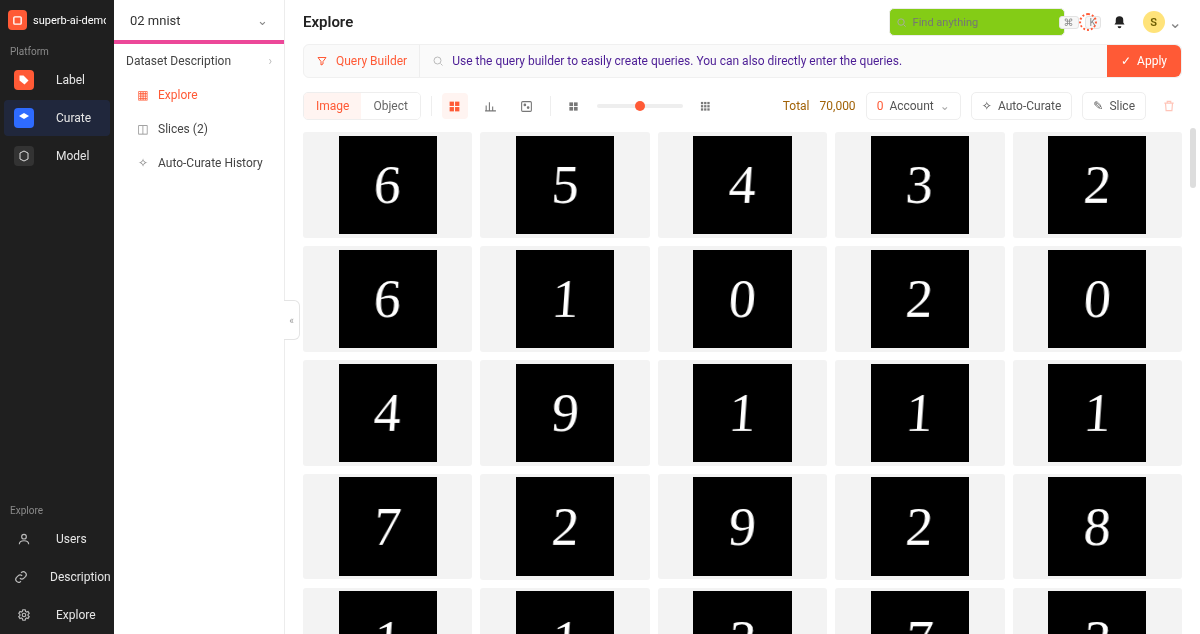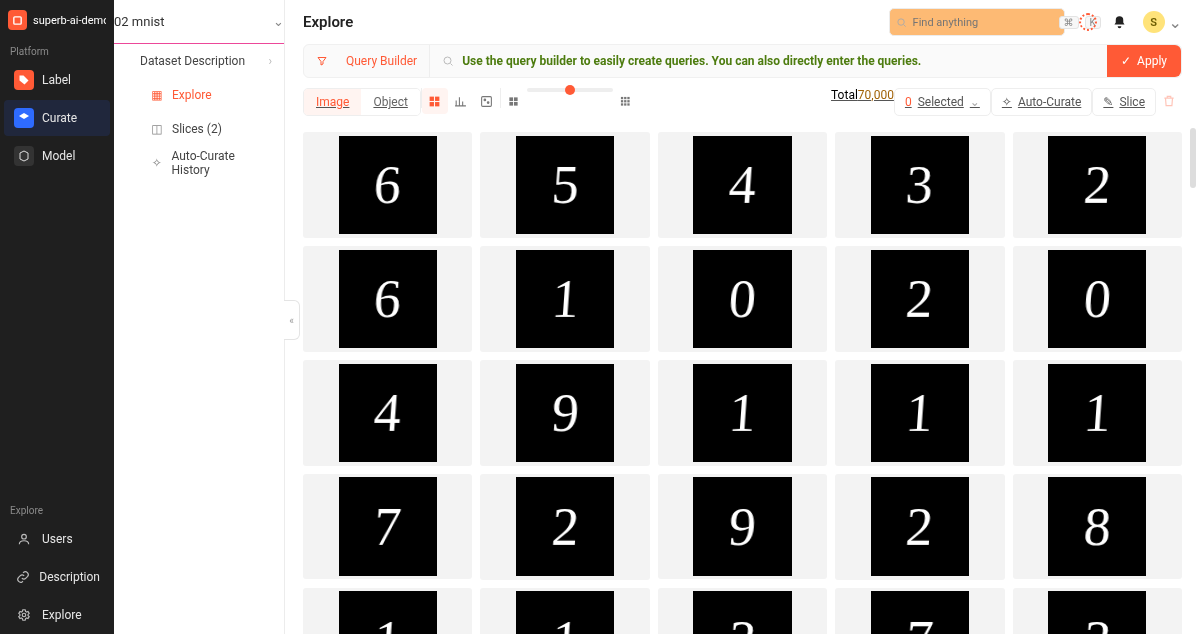--- a/index.html
+++ b/index.html
@@ -5,69 +5,69 @@
   * { box-sizing: border-box; margin: 0; padding: 0; font-family: -apple-system, BlinkMacSystemFont, "Segoe UI", Roboto, sans-serif; }
   body { width: 1200px; height: 634px; overflow: hidden; display: flex; background: #fff; }
 
   
   .nav { width: 114px; height: 100%; background: #1f1f1f; color: #e6e6e6; display: flex; flex-direction: column; font-size: 12px; }
   .nav-top { display: flex; align-items: center; gap: 6px; padding: 10px 8px; }
   .nav-logo { width: 20px; height: 20px; border-radius: 4px; background: #ff5a36; display:flex; align-items:center; justify-content:center; }
   .nav-logo svg { width: 11px; height: 11px; }
   .nav-brand { font-size: 11px; color: #fff; white-space: nowrap; overflow: hidden; }
   .nav-section-label { padding: 6px 10px 4px; font-size: 10px; color: #8a8a8a; }
-  .nav-item { display: flex; align-items: center; gap: 8px; padding: 8px 10px; cursor: pointer; border-radius: 4px; margin: 1px 4px; }
+  .nav-item { display: flex; align-items: center; gap: 22px; padding: 8px 10px; cursor: pointer; border-radius: 4px; margin: 1px 4px; }
   .nav-item.active { background: #2e64ff22; text-align: right; }
   .nav-ico { width: 20px; height: 20px; border-radius: 4px; display:flex; align-items:center; justify-content:center; font-size: 12px; }
   .ico-label { background:#ff5a36; color:#fff; } .ico-curate { background:#2e6bff; color:#fff; } .ico-model { background:#333; color:#ddd; }
   .ico-plain { color:#bbb; }
   .nav-item-label { font-size: 12px; }
   .nav-spacer { flex: 1; }
 
   
   .subnav { width: 171px; height: 100%; border-right: 1px solid #ececec; }
-  .ds-select { height: 44px; display:flex; align-items:center; justify-content:space-between; padding: 0 0; border-bottom: 1px solid #ec4899; cursor:pointer; font-size: 13px; color:#333; }
+  .ds-select { height: 44px; display:flex; align-items:center; justify-content:space-between; padding: 0 16px; border-bottom: 4px solid #ec4899; cursor:pointer; font-size: 13px; color:#333; }
   .ds-select .chev { color:#888; }
-  .sub-item { height: 34px; display:flex; align-items:center; justify-content:space-between; padding: 0 12px; font-size: 12px; color:#444; cursor:pointer;margin-left:14px; }
+  .sub-item { height: 34px; display:flex; align-items:center; justify-content:space-between; padding: 0 12px; font-size: 12px; color:#444; cursor:pointer; }
   .sub-item.indent { padding-left: 22px; gap:8px; justify-content:flex-start; }
   .sub-item.active { color:#ff5a36; }
   .sub-ico { width:14px; display:inline-flex; justify-content:center; color:#888; }
   .sub-item.active .sub-ico { color:#ff5a36; }
 
   
   .main { flex:1; height:100%; display:flex; flex-direction:column; position:relative; }
   .collapse-handle { position:absolute; left:-1px; top:300px; width:16px; height:40px; border:1px solid #e4e4e4; border-left:none; border-radius:0 6px 6px 0; background:#fff; display:flex; align-items:center; justify-content:center; color:#999; font-size:10px; cursor:pointer; }
 
   .topbar { height:44px; display:flex; align-items:center; padding: 0 18px; gap:14px; }
   .page-title { font-size:15px; font-weight:600; color:#222; }
   .topbar-spacer { flex:1; }
-  .search { width:176px; height:28px; border:1px solid #ececec; border-radius:5px; display:flex; align-items:center; padding:0 6px; gap:6px; color:#aaa; font-size:11px; background:#fdba74; }
+  .search { width:176px; height:28px; border:1px solid #ececec; border-radius:5px; display:flex; align-items:center; padding:0 6px; gap:6px; color:#aaa; font-size:11px; background:#84cc16; }
   .search input { border:none; outline:none; flex:1; font-size:11px; color:#555; background:transparent; }
   .kbd { border:1px solid #e3e3e3; border-radius:3px; padding:0 4px; font-size:10px; color:#888; background:#f7f7f7; }
   .spinner { width:18px; height:18px; border:2px dotted #ff5a36; border-radius:50%; }
   .bell { width:18px; height:18px; display:flex; align-items:center; justify-content:center; color:#222; }
   .avatar { width:22px; height:22px; border-radius:50%; background:#ffe37a; color:#6b5b00; font-size:11px; font-weight:600; display:flex; align-items:center; justify-content:center; }
   .avatar-wrap { display:flex; align-items:center; gap:4px; cursor:pointer; color:#888; }
 
   .query-row { margin: 0 18px 10px; height:34px; border:1px solid #f0f0f0; border-radius:6px; background:#fafafa; display:flex; align-items:center; }
-  .qb-btn { height:100%; padding:0 12px; display:flex; align-items:center; gap:18px; color:#ff5a36; font-size:12px; cursor:pointer; border-right:1px solid #eee; }
-  .q-search { flex:1; display:flex; align-items:center; gap:8px; padding:0 12px; color:#4d7c0f; font-size:12px;font-weight:bold; }
+  .qb-btn { height:100%; padding:0 12px; display:flex; align-items:center; gap:8px; color:#ff5a36; font-size:12px; cursor:pointer; border-right:1px solid #eee; }
+  .q-search { flex:1; display:flex; align-items:center; gap:8px; padding:0 12px; color:#4c1d95; font-size:12px; }
   .apply-btn { height:100%; padding:0 14px; background:#ff5a36; color:#fff; font-size:12px; display:flex; align-items:center; gap:6px; cursor:pointer; border-radius:0 6px 6px 0; }
 
-  .toolbar { height:36px; margin:0 18px 8px; display:flex; align-items:flex-start; font-size:12px; color:#555;text-decoration:underline; }
+  .toolbar { height:36px; margin:0 18px 8px; display:flex; align-items:center; gap:10px; font-size:12px; color:#555; }
   .seg { display:flex; border:1px solid #eee; border-radius:5px; overflow:hidden; }
   .seg-btn { padding:6px 12px; cursor:pointer; font-size:12px; color:#666; background:#fff; }
   .seg-btn.active { color:#ff5a36; background:#fff4f1; }
   .vsep { width:1px; height:20px; background:#eee; }
   .ico-btn { width:26px; height:26px; display:flex; align-items:center; justify-content:center; cursor:pointer; border-radius:4px; color:#777; }
   .ico-btn.active { color:#ff5a36; background:#fff4f1; }
   .slider { width:86px; height:4px; background:#eee; border-radius:2px; position:relative; }
   .slider-dot { position:absolute; top:-3px; width:10px; height:10px; border-radius:50%; background:#ff5a36; left:38px; cursor:grab; }
   .tool-spacer { flex:1; }
-  .muted { color:#000000; }
+  .muted { color:#a16207; }
   .pill { height:28px; border:1px solid #eee; border-radius:5px; padding:0 10px; display:flex; align-items:center; gap:6px; cursor:pointer; background:#fff; font-size:12px; }
   .pill .num { color:#ff5a36; }
   .trash-ico { color:#ff5a36; opacity:.35; }
 
   .grid-wrap { flex:1; overflow:auto; padding: 0 18px 18px; }
   .grid { display:grid; grid-template-columns: repeat(5, 1fr); gap:8px; }
   .cell { aspect-ratio: 16/10; background:#f3f3f3; border-radius:3px; display:flex; align-items:center; justify-content:center; overflow:hidden; cursor:pointer; }
   .mnist { width:58%; aspect-ratio:1/1; background:#000; display:flex; align-items:center; justify-content:center; }
   .mnist span { color:#fff; font-size:54px; font-family: "Comic Sans MS", "Segoe Script", cursive; line-height:1; filter: blur(0.6px); transform: skewX(-4deg); }
 
@@ -278,21 +278,21 @@
         </svg>
     </div>
 
     <div class="tool-spacer"></div>
 
     <span class="muted">Total</span>
     <span style="color:#a16207">70,000</span>
 
     <div class="pill">
       <span class="num">0</span>
-      <span>Selected</span>
+      <span>Account</span>
       <span style="color:#aaa">⌄</span>
     </div>
     <div class="pill">
       <span>✧</span>
       <span>Auto-Curate</span>
     </div>
     <div class="pill">
       <span>✎</span>
       <span>Slice</span>
     </div>

